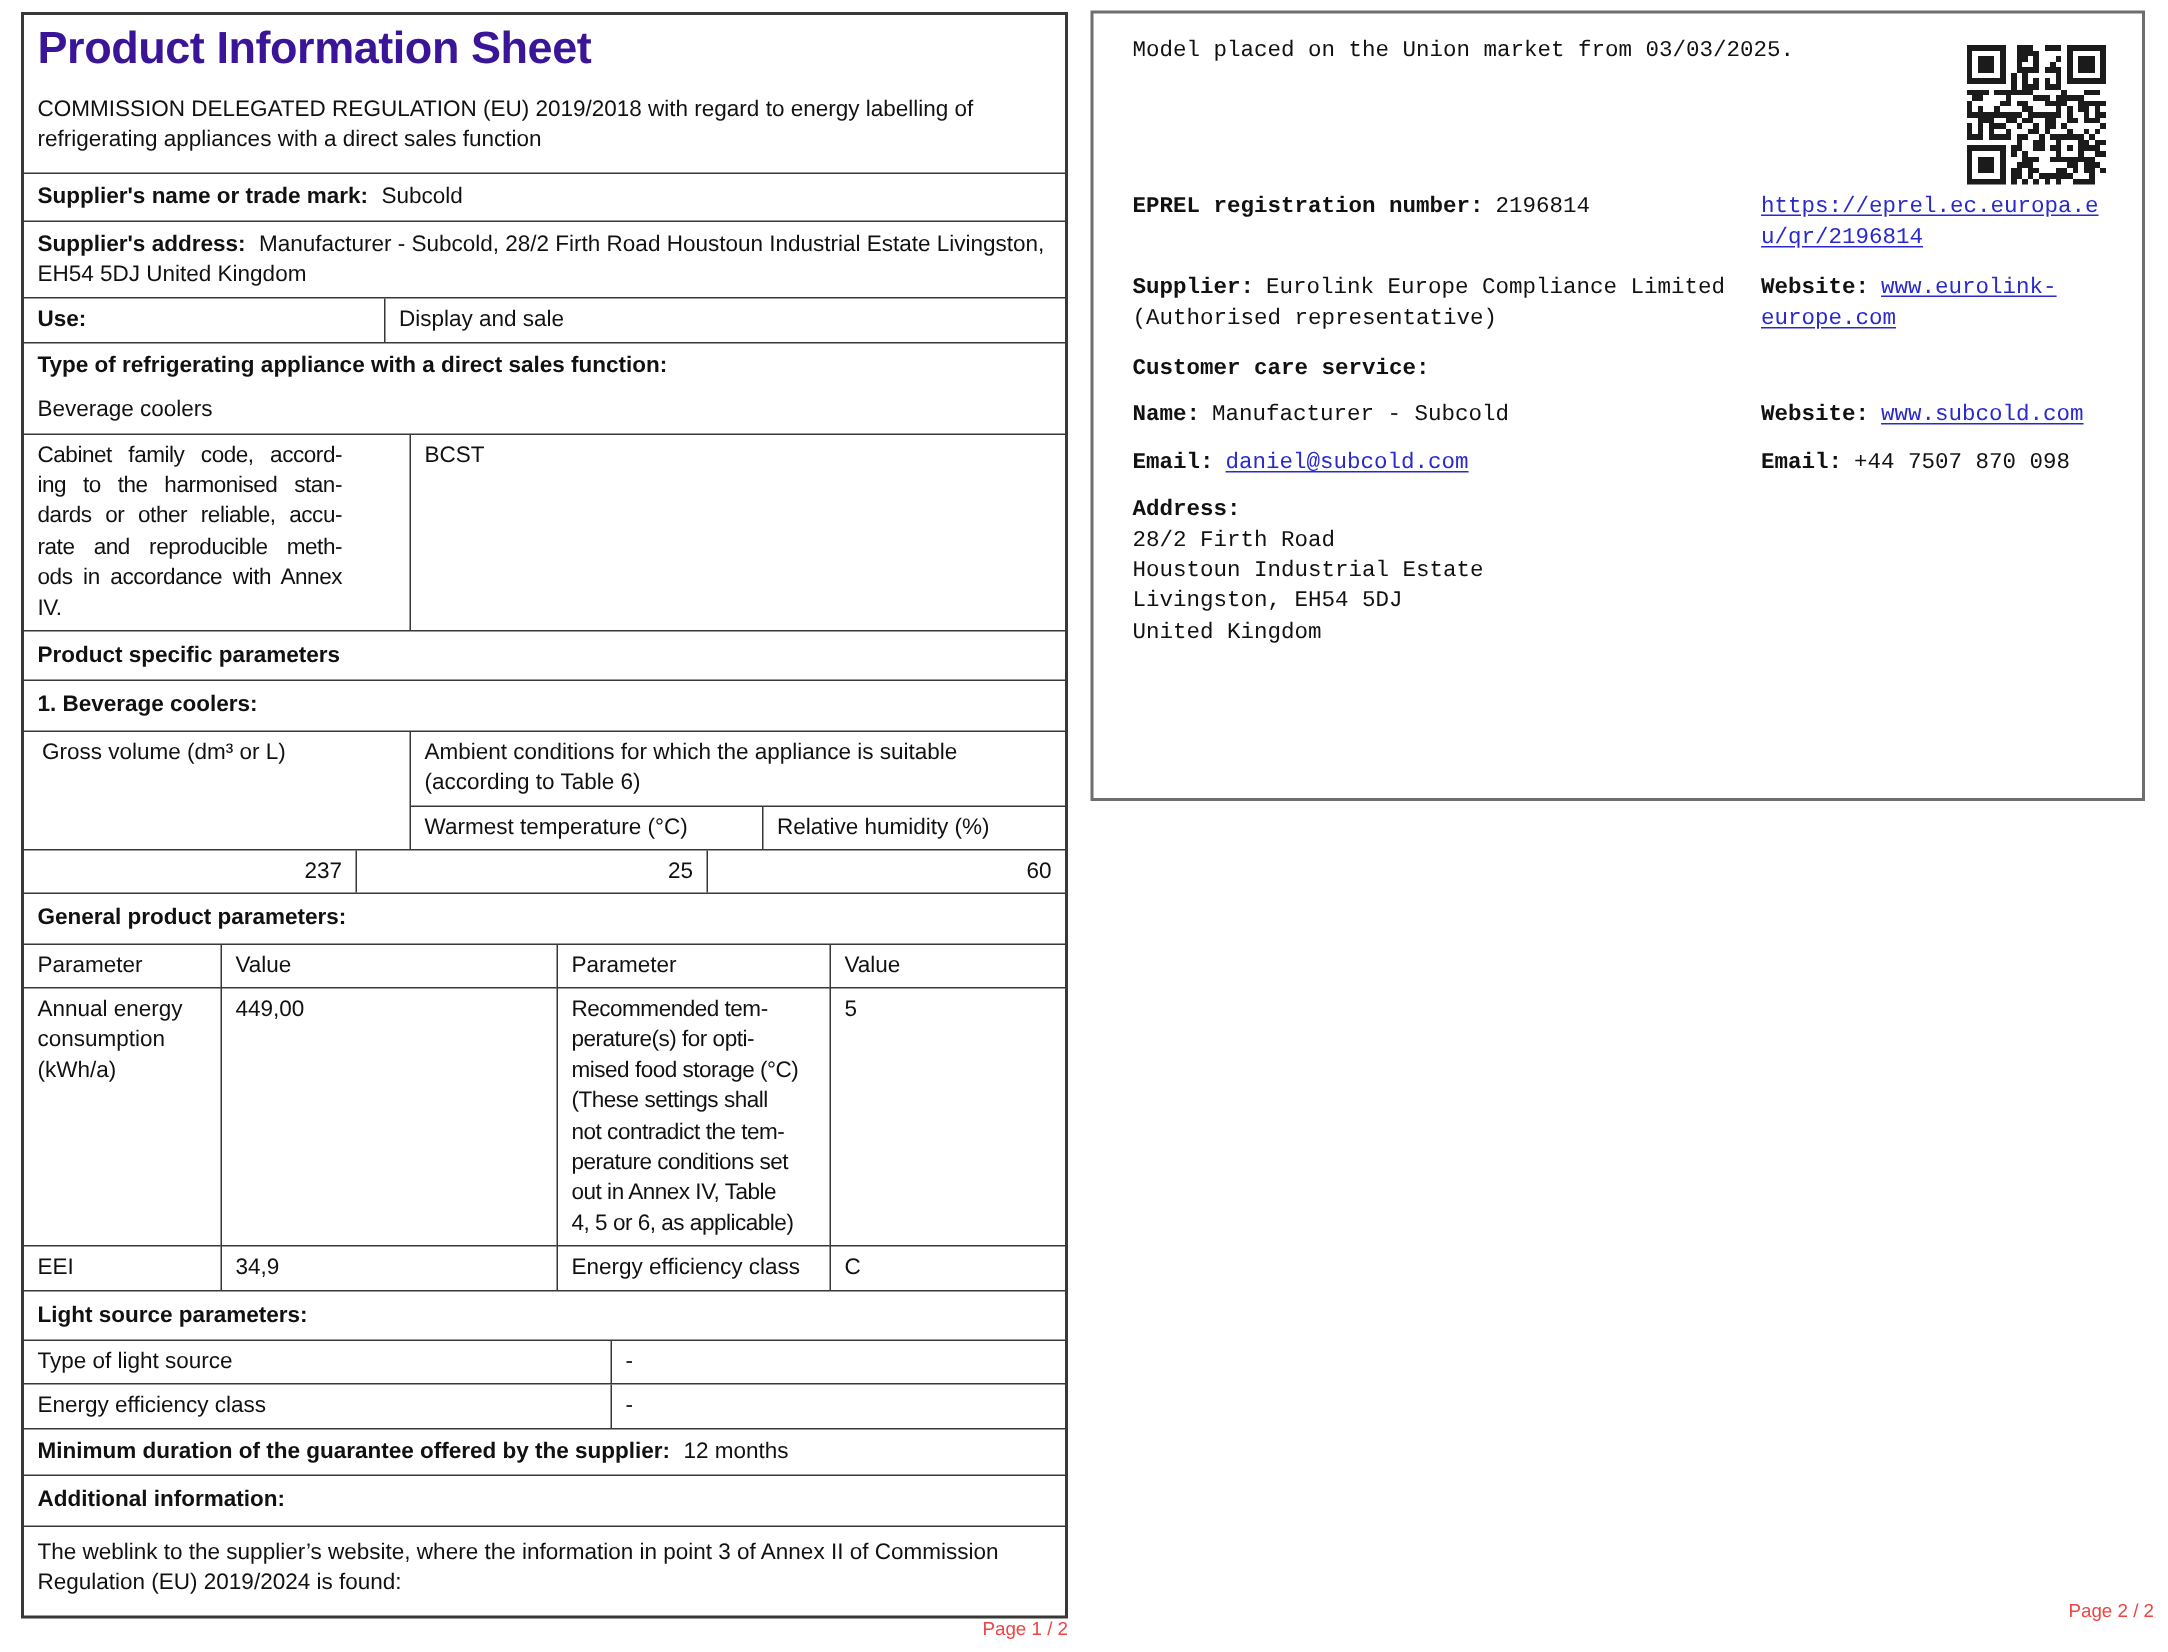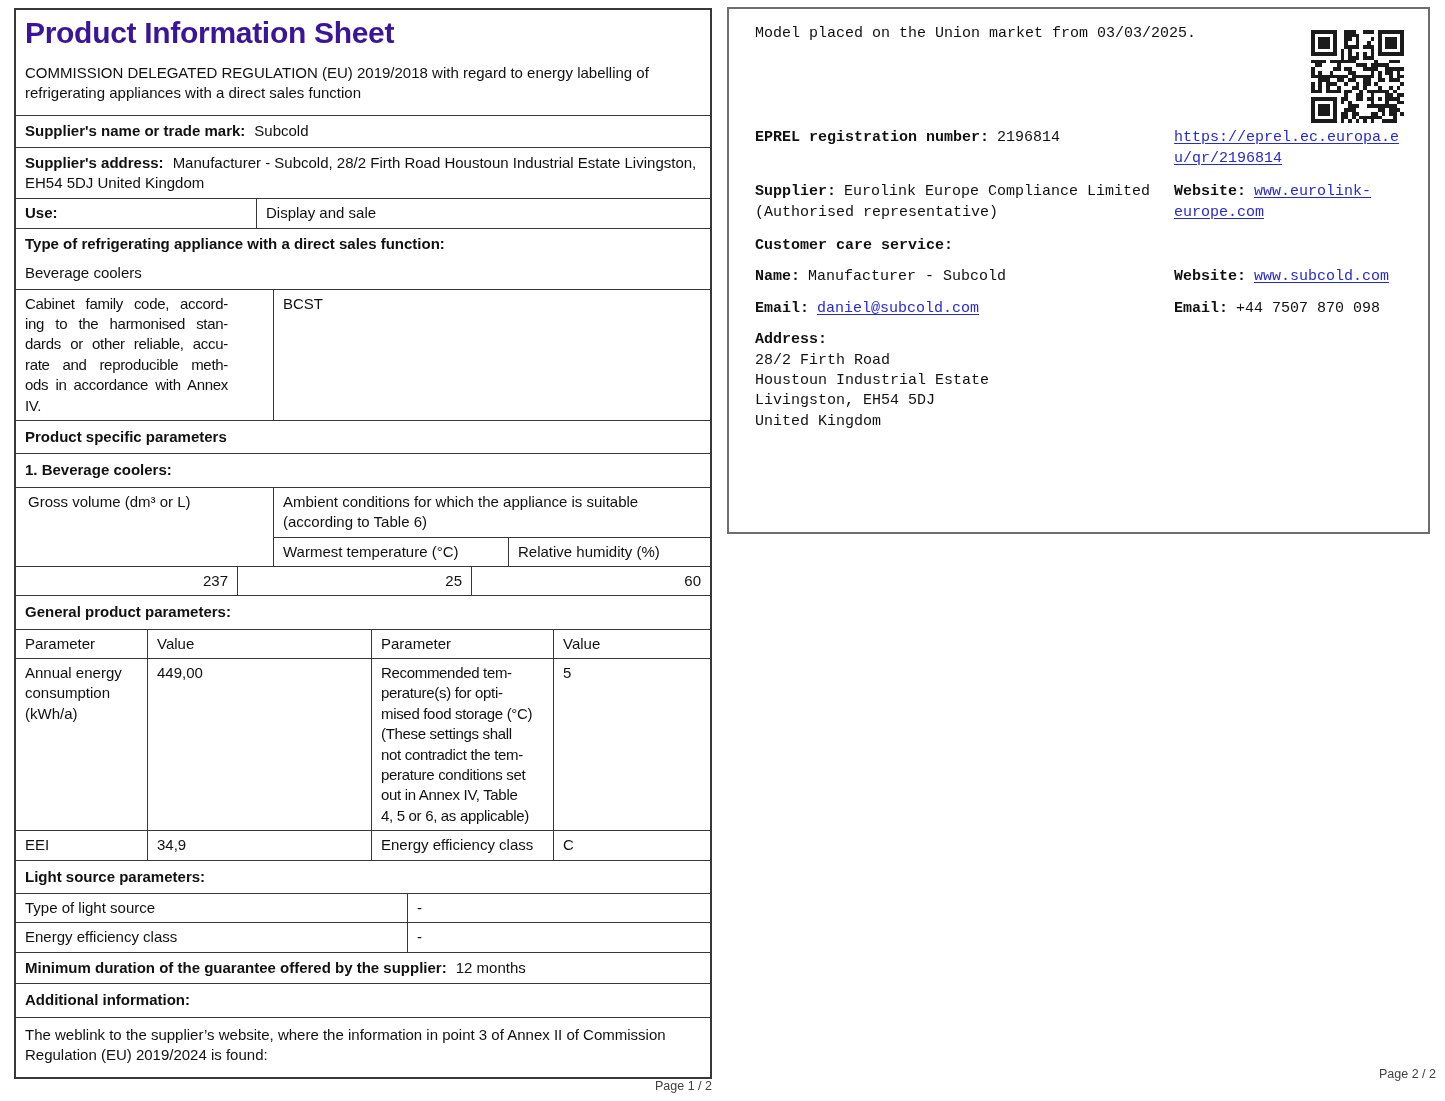--- a/index.html
+++ b/index.html
@@ -74,21 +74,21 @@
   .r-left{width:419px;flex:none;padding-right:10px;}
   .r-right{flex:1;}
   .mt-lg{margin-top:84px;}
   .mt{margin-top:13px;}
   .mt-sm{margin-top:11px;}
   .r-lbl{font-weight:700;margin-right:8px;}
   .wraplink{word-break:break-all;display:inline-block;max-width:268px;}
   .addr-lines{white-space:pre-line;}
 
   
-  .footer{position:absolute;font-size:12.5px;color:#404040;text-align:right;}
+  .footer{position:absolute;font-size:12.5px;color:#ef4444;text-align:right;}
   .footer-left{left:14px;top:1078px;width:698px;}
   .footer-right{left:1130px;top:1066px;width:306px;}
 </style>
 </head>
 <body>
 
 <div class="left-sheet">
 
   <div class="row head-block">
     <h1 class="page-title">Product Information Sheet</h1>

